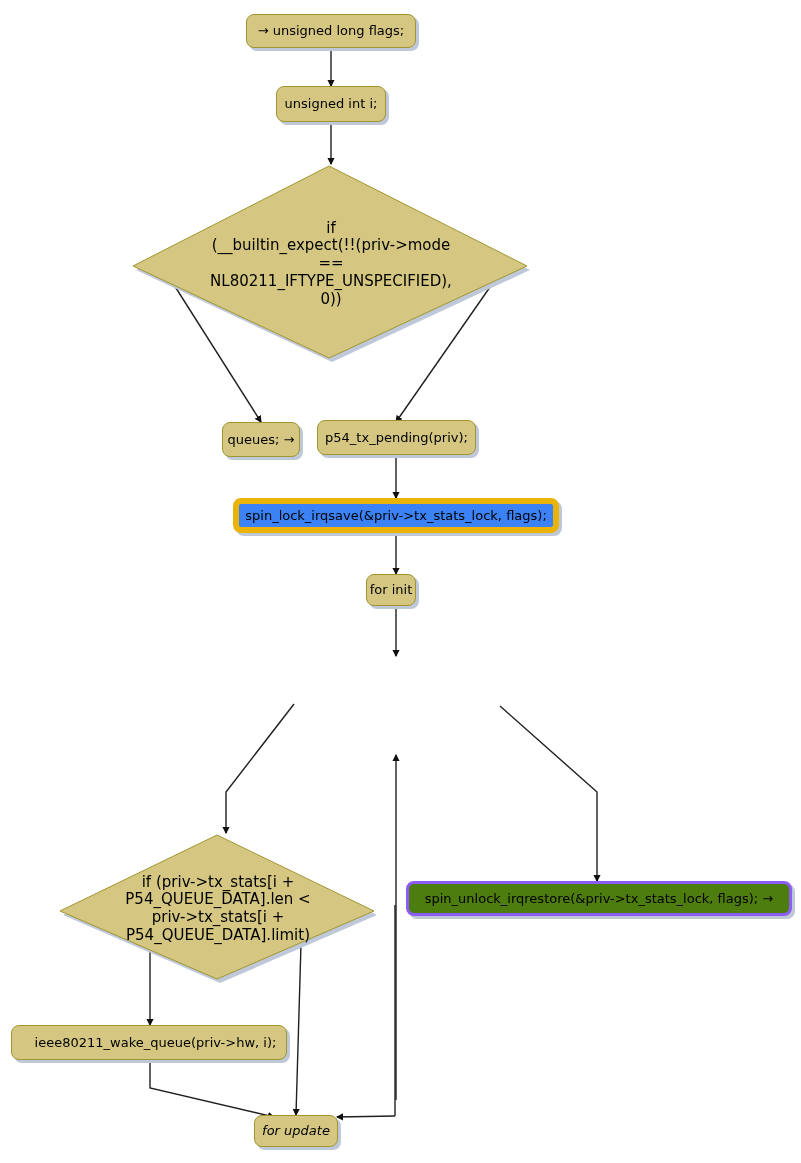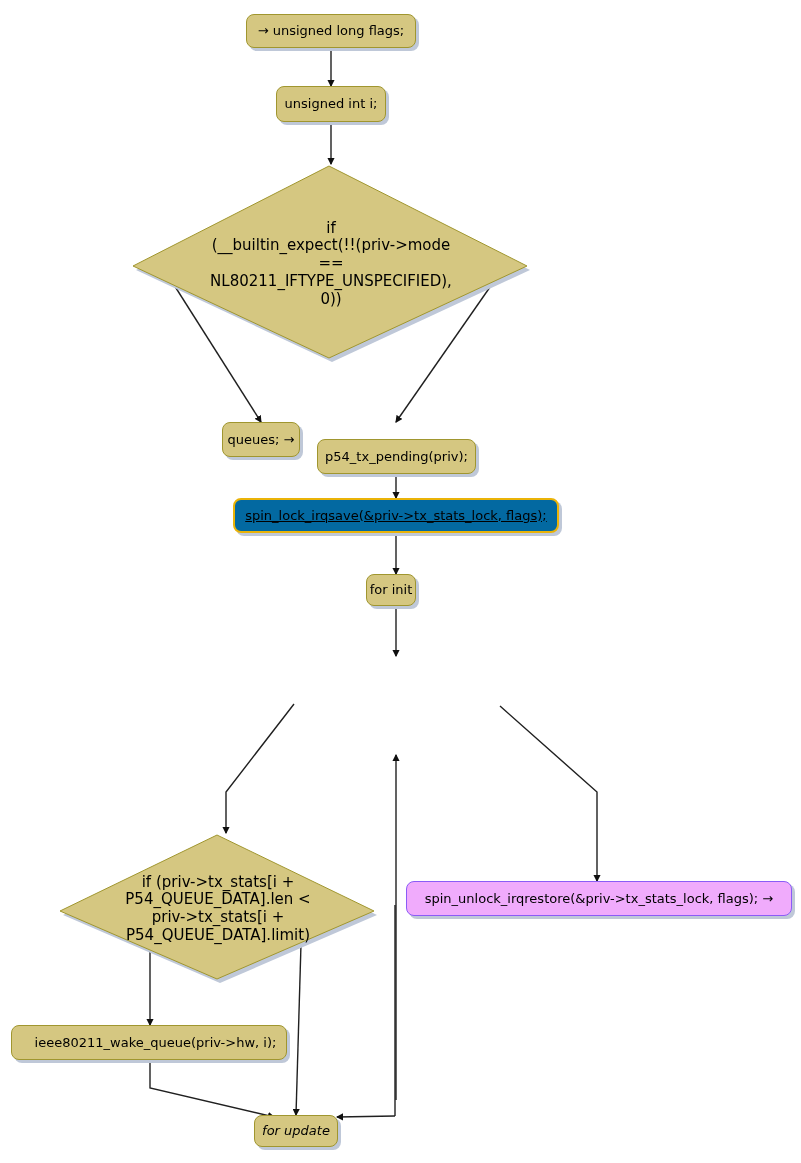--- a/index.html
+++ b/index.html
@@ -37,27 +37,26 @@
   
   .rect {
     background: #D5C781;
     border: 1px solid #A0962F;
     border-radius: 8px;
     box-shadow: 3px 3px 0 0 #BFC8D8;
     font-size: 13px;
     padding: 4px 9px;
   }
   .rect.red {
-    background: #0369a1;
-    border: 2px solid #eab308;
-    text-decoration: underline;
+    background: #3b82f6;
+    border: 6px solid #eab308;
   }
   .rect.green {
-    background: #f0abfc;
-    border: 1px solid #8b5cf6;
+    background: #4d7c0f;
+    border: 3px solid #8b5cf6;
     text-align: right;
   }
   
   .diamond {
     background: transparent;
     border: none;
     font-size: 15px;
   }
   .diamond .dshape {
     position: absolute;
@@ -138,21 +137,21 @@
 (__builtin_expect(!!(priv-&gt;mode
 ==
 NL80211_IFTYPE_UNSPECIFIED),
 0))</span>
   </div>
 
   <div class="node rect" style="left:222px; top:422px; width:78px; height:35px;">
     <span>queues; →</span>
   </div>
 
-  <div class="node rect" style="left:317px; top:439px; width:159px; height:35px;">
+  <div class="node rect" style="left:317px; top:420px; width:159px; height:35px;">
     <span>p54_tx_pending(priv);</span>
   </div>
 
   <div class="node rect red" style="left:233px; top:498px; width:326px; height:35px;">
     <span>spin_lock_irqsave(&amp;priv-&gt;tx_stats_lock, flags);</span>
   </div>
 
   <div class="node rect" style="left:366px; top:574px; width:50px; height:32px;">
     <span>for init</span>
   </div>

